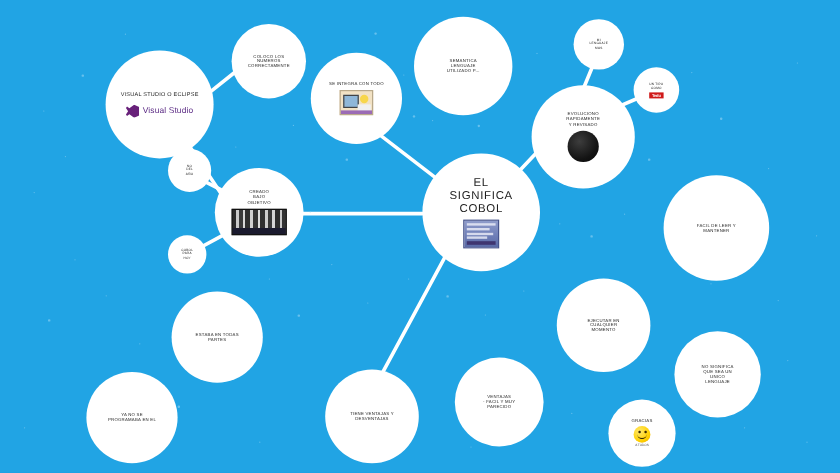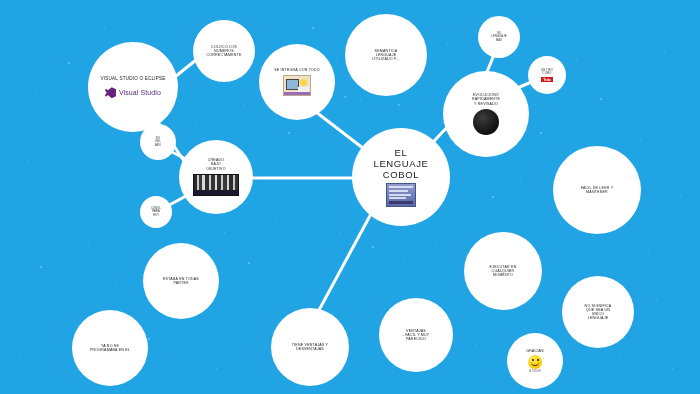--- a/index.html
+++ b/index.html
@@ -283,21 +283,21 @@
       <div class="speck" style="left: 252px; top: 46px; width: 1.2px; height: 1.2px;"></div>
       <div class="speck" style="left: 380px; top: 18px; width: 1.3px; height: 1.3px;"></div>
       <div class="speck" style="left: 424px; top: 138px; width: 1.2px; height: 1.2px;"></div>
       <div class="speck" style="left: 500px; top: 256px; width: 1.3px; height: 1.3px;"></div>
       <div class="speck" style="left: 316px; top: 348px; width: 1.2px; height: 1.2px;"></div>
       <div class="speck" style="left: 392px; top: 372px; width: 1.3px; height: 1.3px;"></div>
     </div>
 
   <div class="node n-center" style="left:352px; top:128px; width:98px; height:98px;">
     <div class="label">EL
-LENGUAJE
+SIGNIFICA
 COBOL</div>
     <div class="thumb slide-cobol">
       <i></i>
         <i></i>
         <i></i>
         <i></i>
         <b></b>
     </div>
   </div>
 

